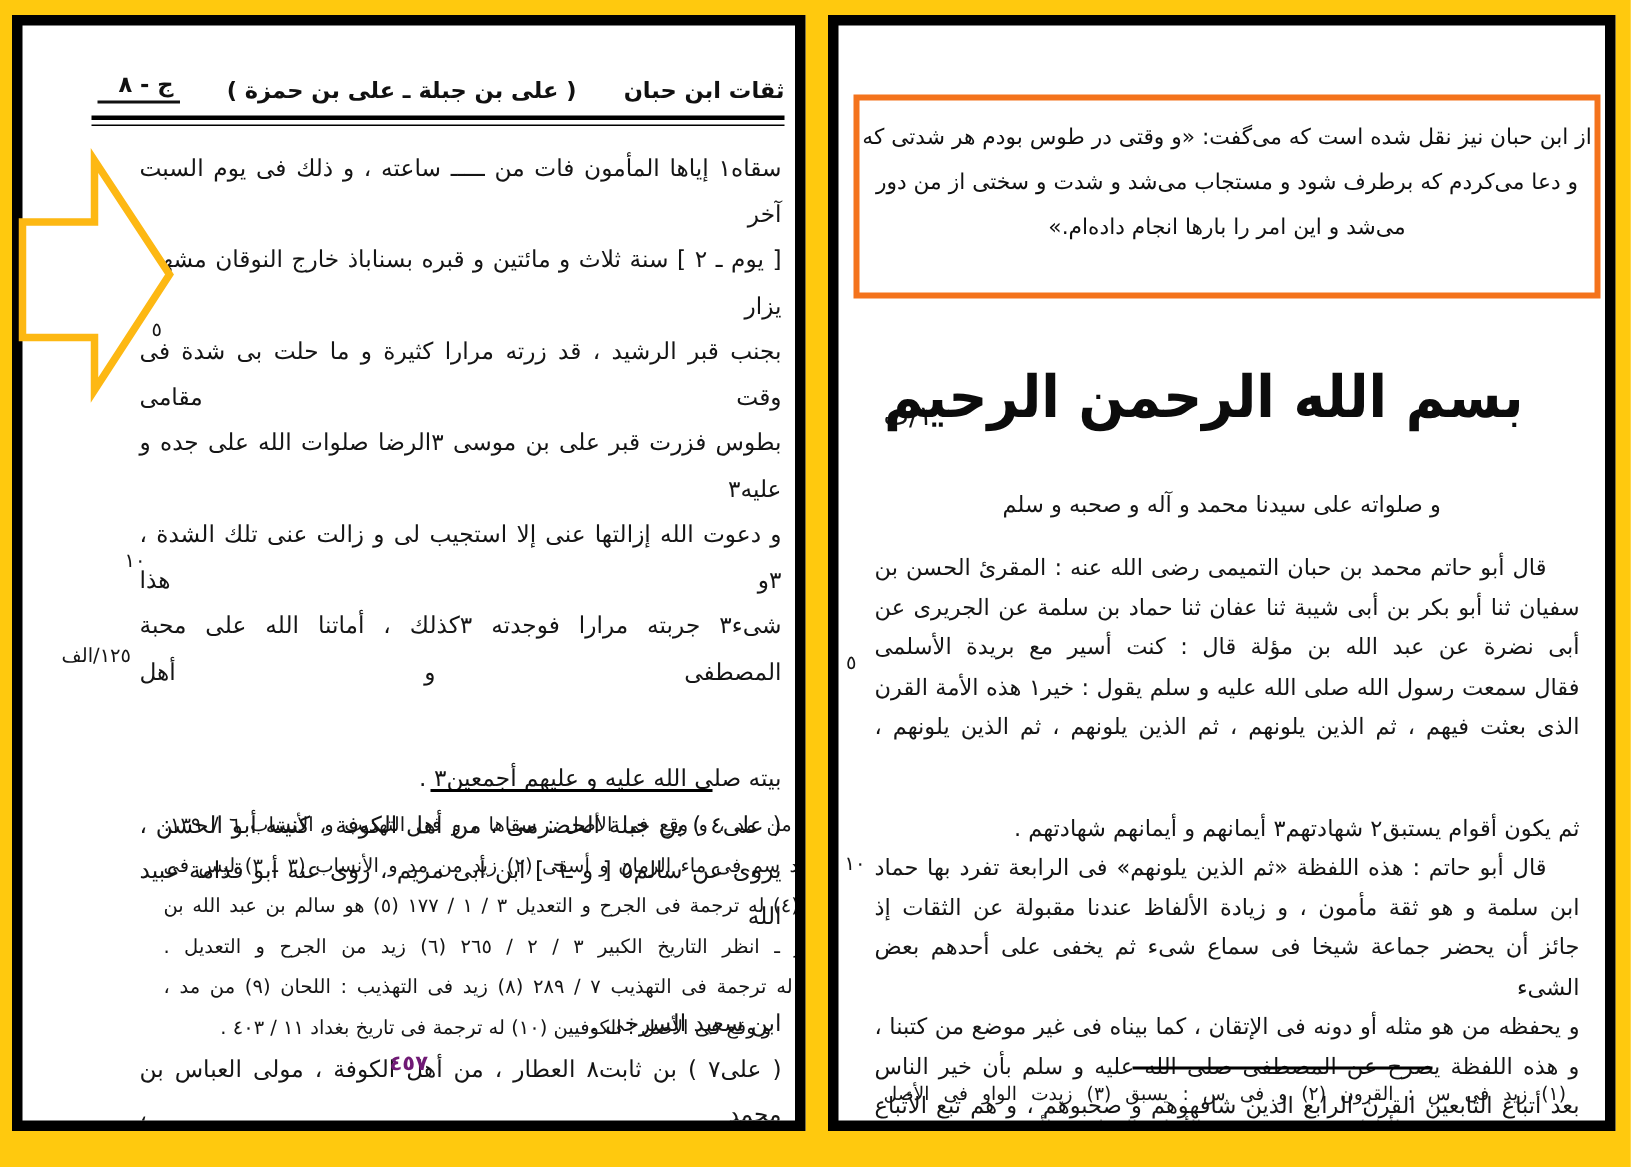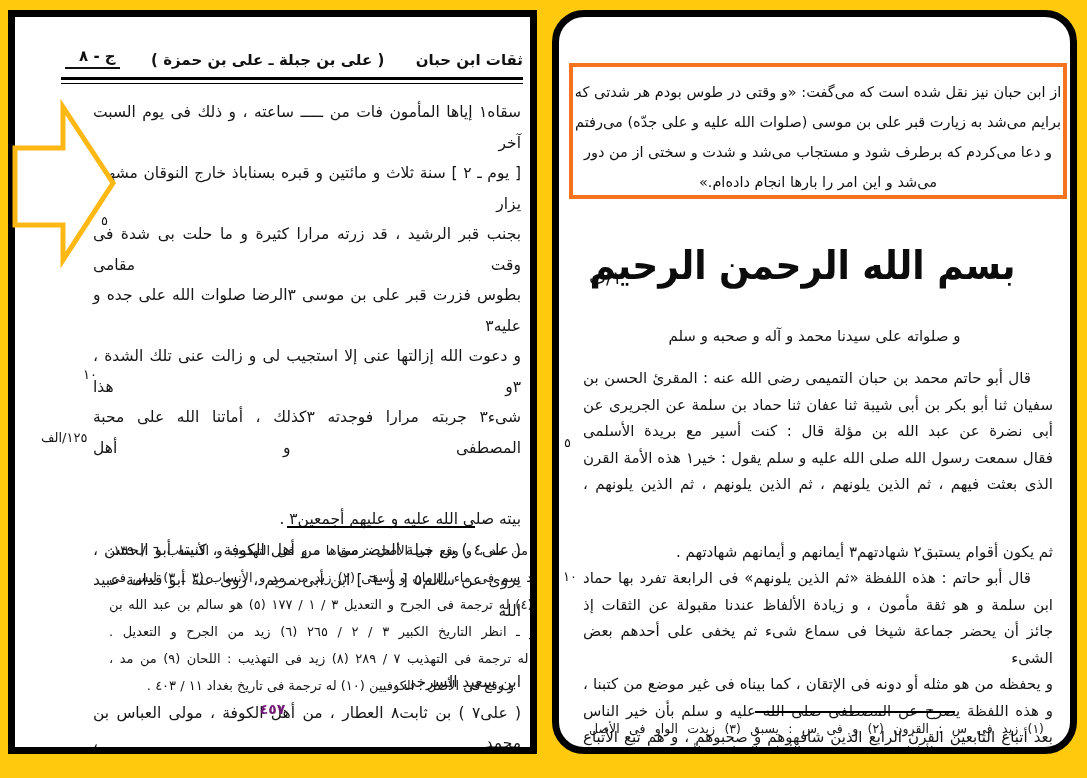--- a/index.html
+++ b/index.html
@@ -1,20 +1,20 @@
 <!DOCTYPE html>
 <html lang="ar"><head>
 <meta charset="utf-8">
 <style>
   html,body{margin:0;padding:0;}
   body{font-family:"DejaVu Sans",sans-serif;}
   #canvas{position:relative;width:1087px;height:778px;background:#FFC90E;overflow:hidden;}
   .page{position:absolute;top:10px;height:744px;background:#ffffff;border:7px solid #000;box-sizing:border-box;overflow:hidden;}
   #left-page{left:8px;width:529px;}
-  #right-page{left:552px;width:525px;border-radius:32px;}
+  #right-page{left:552px;width:525px;}
   .inner{position:absolute;inset:0;}
 
   
   .lp-header{position:absolute;top:30px;left:50px;width:458px;display:flex;direction:rtl;
              justify-content:space-between;align-items:flex-end;font-size:15px;font-weight:bold;color:#111;}
   .lp-header .vol{border-bottom:2px solid #111;padding:0 4px 2px 14px;font-weight:bold;}
   .lp-rule{position:absolute;top:60px;left:46px;width:462px;height:3px;
            border-top:3px solid #000;border-bottom:1px solid #000;}
   .textblock{position:absolute;direction:rtl;color:#151515;}
   .textblock > div{width:100%;}
@@ -97,21 +97,20 @@
   </div>
 
   <svg id="pointer-arrow" width="106" height="160" viewBox="0 0 106 160">
     <polygon points="3,44 51,44 51,3 101,79 51,156 51,121 3,121" fill="#ffffff" stroke-width="5" stroke="#FDB813"></polygon>
   </svg>
 
   <div class="page" id="right-page">
     <div class="inner">
       <div class="callout">
         <div>از ابن حبان نیز نقل شده است که می‌گفت: «و وقتی در طوس بودم هر شدتی که</div>
-        <div>برایم می‌شد به زیارت قبر علی بن موسی (صلوات الله علیه و علی جدّه) می‌رفتم</div>
         <div>و دعا می‌کردم که برطرف شود و مستجاب می‌شد و شدت و سختی از من دور</div>
         <div>می‌شد و این امر را بارها انجام داده‌ام.»</div>
       </div>
 
       <span class="folio">١/ب</span>
       <div class="basmala">بسم الله الرحمن الرحيم</div>
       <div class="salutation">و صلواته على سيدنا محمد و آله و صحبه و سلم</div>
 
       <div class="textblock rp-body">
         <div class="j ind">قال أبو حاتم محمد بن حبان التميمى رضى الله عنه : المقرئ الحسن بن</div>

